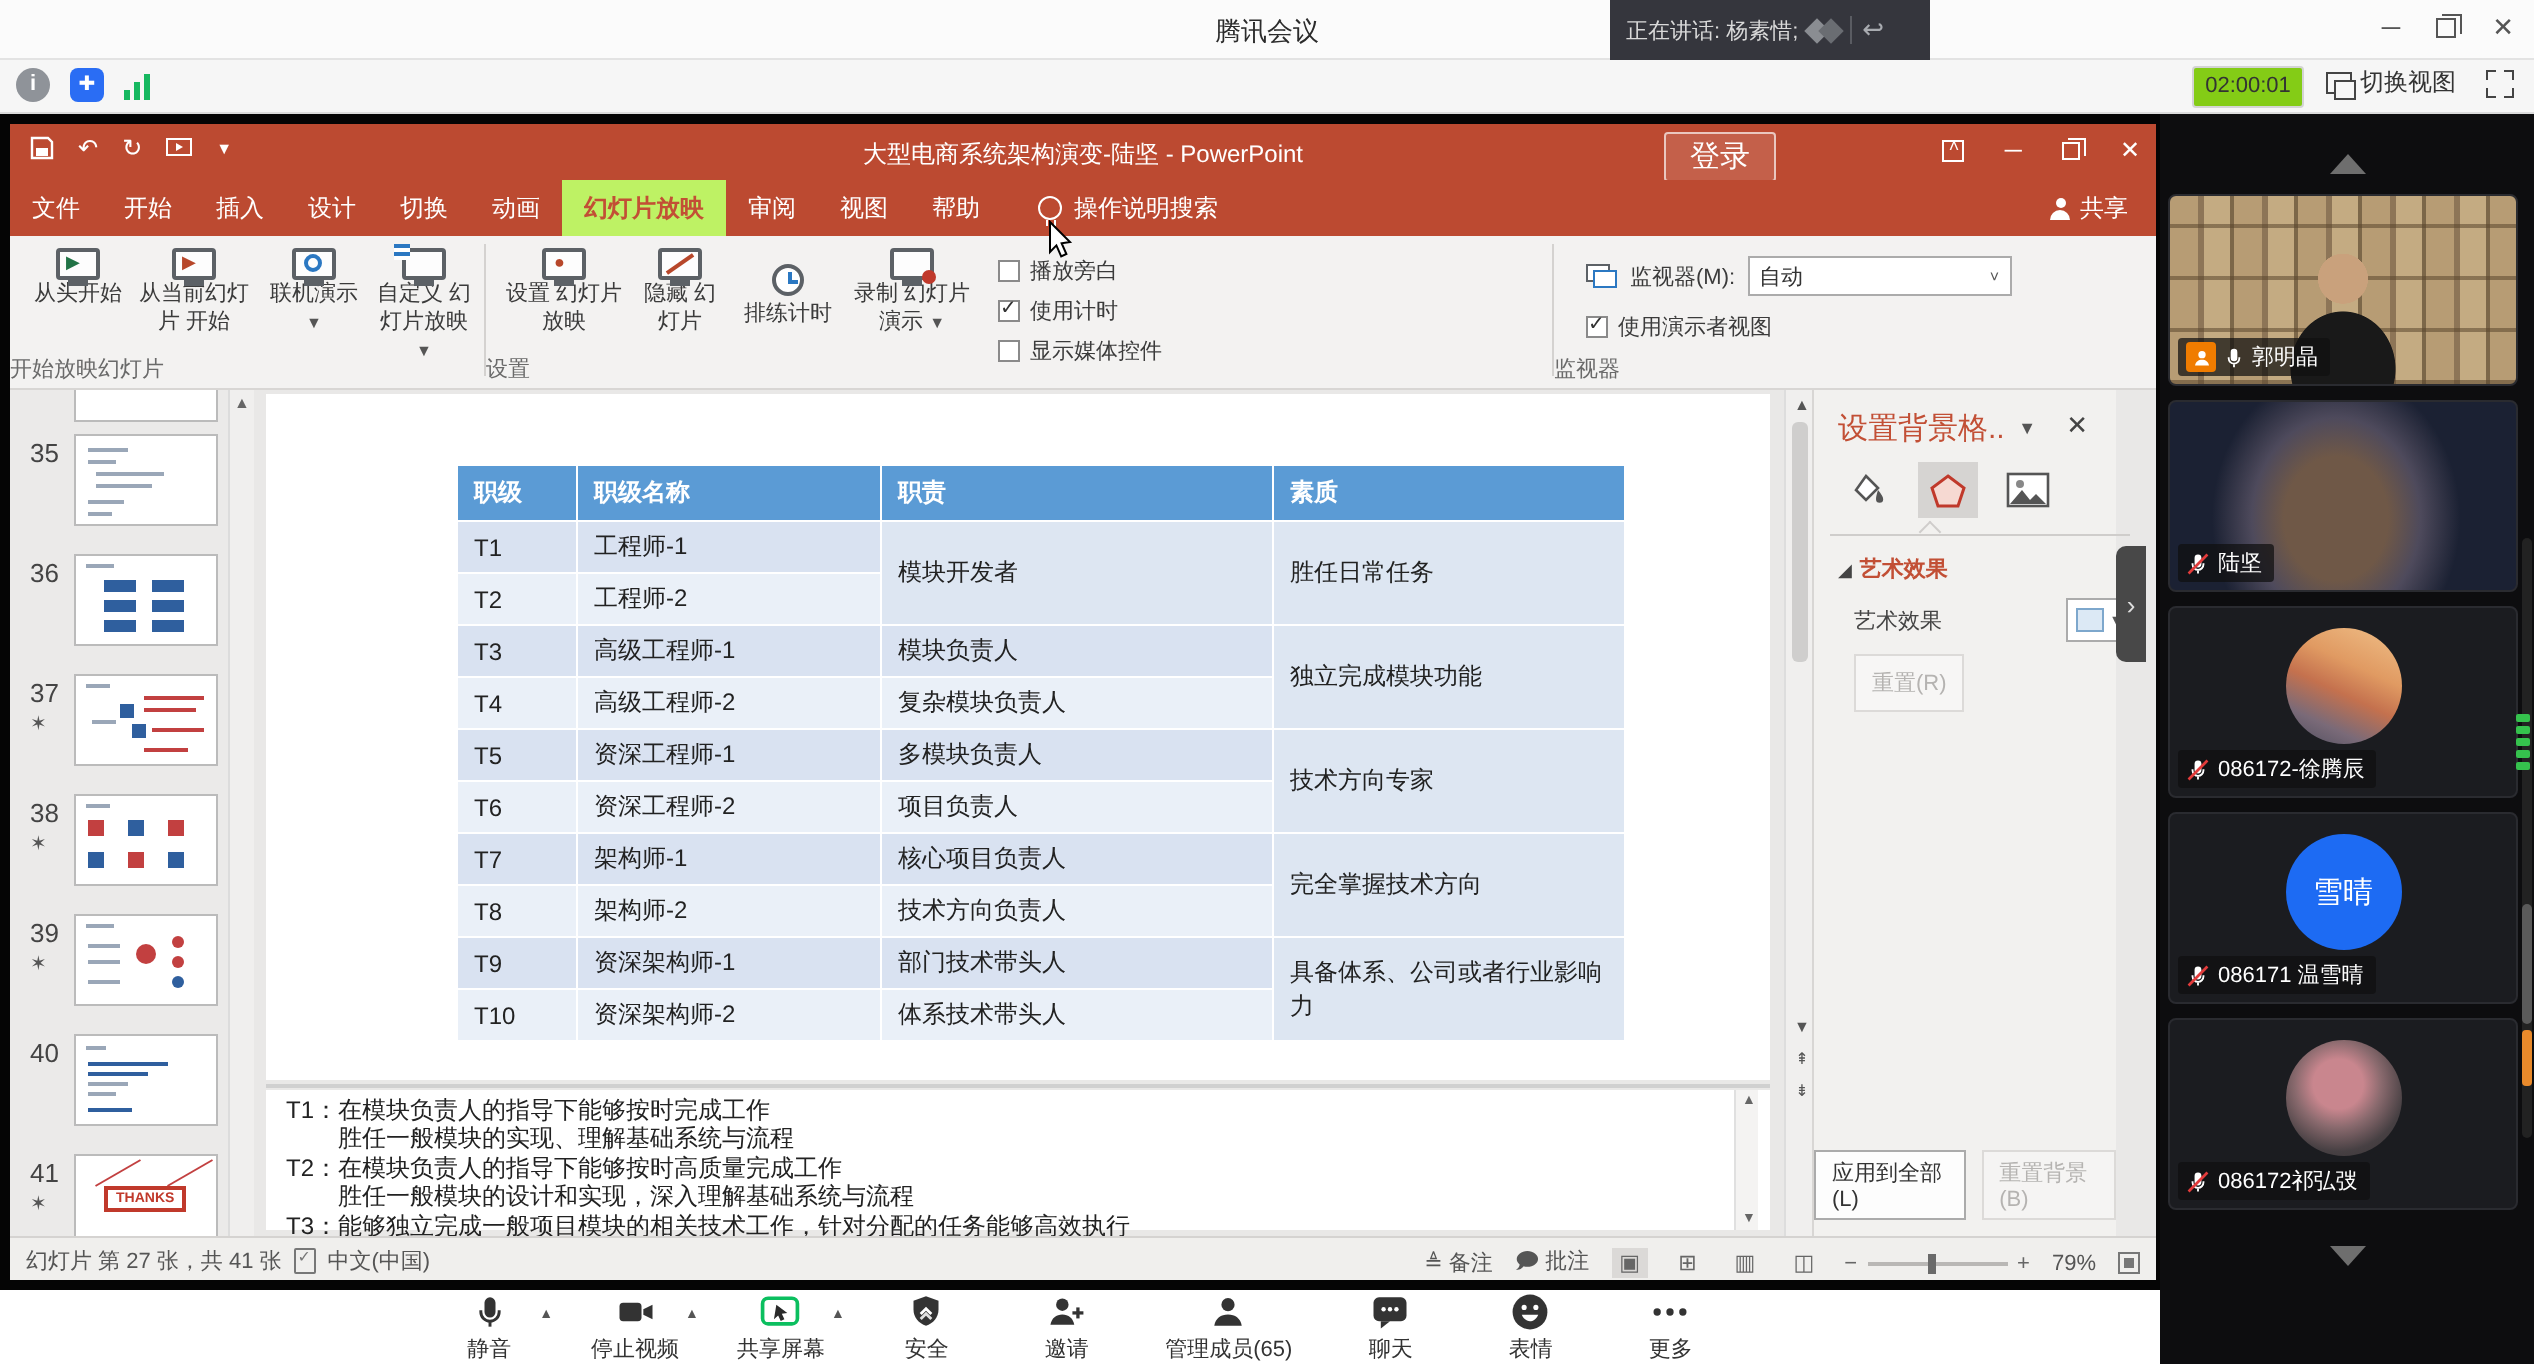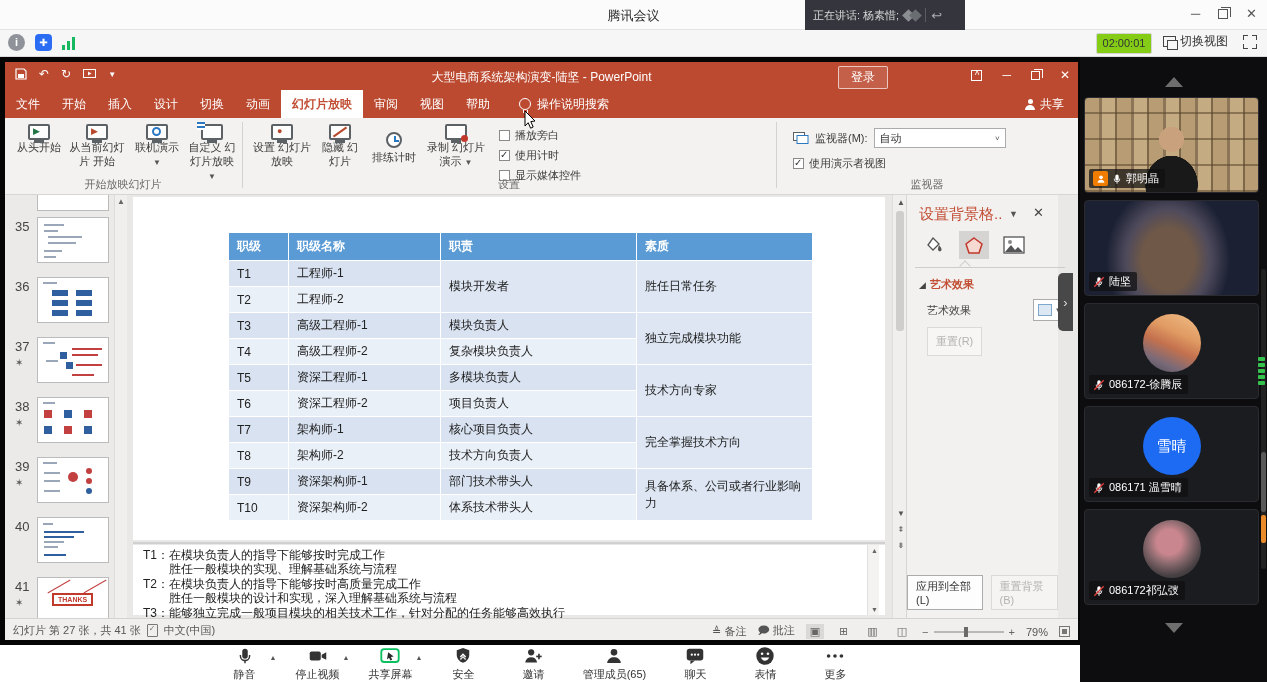--- a/index.html
+++ b/index.html
@@ -37,42 +37,42 @@
   .ic-fullscr i:nth-child(1){left:0;top:0;border-right:none;border-bottom:none;}
   .ic-fullscr i:nth-child(2){right:0;top:0;border-left:none;border-bottom:none;}
   .ic-fullscr i:nth-child(3){left:0;bottom:0;border-right:none;border-top:none;}
   .ic-fullscr i:nth-child(4){right:0;bottom:0;border-left:none;border-top:none;}
 
   
   .ppt { position:absolute; left:5px; top:62px; width:1073px; height:578px; background:#f3f2f1; }
   .ppt-title { position:absolute; left:0; top:0; width:100%; height:28px; background:#bc4a31; color:#fff; }
   .qat { position:absolute; left:10px; top:5px; display:flex; gap:12px; align-items:center; font-size:12px; color:#fff; }
   .ppt-title .doc { position:absolute; left:50%; top:7px; transform:translateX(-50%); font-size:12px; color:#fff; white-space:nowrap; }
-  .login-btn { position:absolute; right:190px; top:4px; border:1px solid rgba(255,255,255,.65); background:rgba(255,255,255,.12); color:#fff; font-size:12px; padding:2px 12px; border-radius:2px; }
+  .login-btn { position:absolute; right:190px; top:4px; border:1px solid rgba(255,255,255,.65); background:rgba(255,255,255,.12); color:#fff; font-size:15px; padding:2px 12px; border-radius:2px; }
   .ppt-winctrl { position:absolute; right:8px; top:6px; display:flex; gap:20px; color:#fff; font-size:12px; align-items:center; }
   .rib-opt { width:11px; height:11px; border:1px solid #fff; position:relative; }
   .rib-opt::after{ content:"˄"; position:absolute; top:-3px; left:2px; font-size:9px; }
   .pbox-restore { width:9px; height:9px; border:1px solid #fff; position:relative; }
   .pbox-restore::after { content:""; position:absolute; left:2px; top:-3px; width:8px; height:8px; border:1px solid #fff; border-left:none; border-bottom:none; }
 
   .ppt-menu { position:absolute; left:0; top:28px; width:100%; height:28px; background:#bc4a31; display:flex; align-items:stretch; color:#fff; font-size:12px; }
   .ppt-menu .mi { padding:0 11px; display:flex; align-items:center; cursor:default; }
-  .ppt-menu .mi.active { background:#ffffff; color:#c24f35; font-weight:bold; }
+  .ppt-menu .mi.active { background:#bef264; color:#c24f35; font-weight:bold; }
   .menu-search { display:flex; align-items:center; gap:6px; padding-left:18px; }
   .bulb { width:12px; height:12px; border:1.4px solid #fff; border-radius:50%; position:relative; }
   .bulb::after { content:""; position:absolute; left:3px; bottom:-4px; width:3px; height:3px; border-left:1.4px solid #fff; border-right:1.4px solid #fff; }
   .menu-share { margin-left:auto; display:flex; align-items:center; gap:5px; padding:0 14px; }
   .person-ic { width:10px; height:10px; position:relative; }
   .person-ic::before { content:""; position:absolute; left:2.5px; top:0; width:5px; height:5px; border-radius:50%; background:#fff; }
   .person-ic::after { content:""; position:absolute; left:0; bottom:-1px; width:10px; height:5px; border-radius:5px 5px 0 0; background:#fff; }
 
   
   .ribbon { position:absolute; left:0; top:56px; width:100%; height:77px; background:#f3f2f1; border-bottom:1px solid #d8d6d4; font-size:11px; color:#3b3b3b; }
   .rgroup { position:absolute; top:0; height:76px; }
-  .rgroup .glabel { position:absolute; bottom:2px; width:100%; text-align:center; color:#6a6a6a; font-size:11px; }
+  .rgroup .glabel { position:absolute; bottom:2px; width:100%; text-align:left; color:#6a6a6a; font-size:11px; }
   .gsep { position:absolute; top:4px; width:1px; height:66px; background:#d4d2d0; }
   .bigbtn { position:absolute; top:6px; text-align:center; line-height:1.25; color:#3b3b3b; cursor:default; }
   .micon { width:22px; height:16px; border:2px solid #5c6166; border-radius:2px; margin:0 auto 1px; position:relative; background:#fdfdfd; }
   .micon::after { content:""; position:absolute; left:50%; bottom:-5px; transform:translateX(-50%); width:10px; height:3px; background:#5c6166; }
   .micon .acc { position:absolute; font-size:9px; line-height:1; }
   .acc-play { color:#217346; left:3px; top:1px; }
   .acc-play2 { color:#b7472a; left:3px; top:1px; }
   .acc-globe { width:9px; height:9px; border-radius:50%; border:2px solid #2b78c2; left:4px; top:1px; }
   .acc-list { width:8px; height:8px; left:-6px; top:-4px; background:repeating-linear-gradient(#2b78c2 0 2px,#fff 2px 4px); }
   .acc-gear { color:#b7472a; left:4px; top:1px; }

